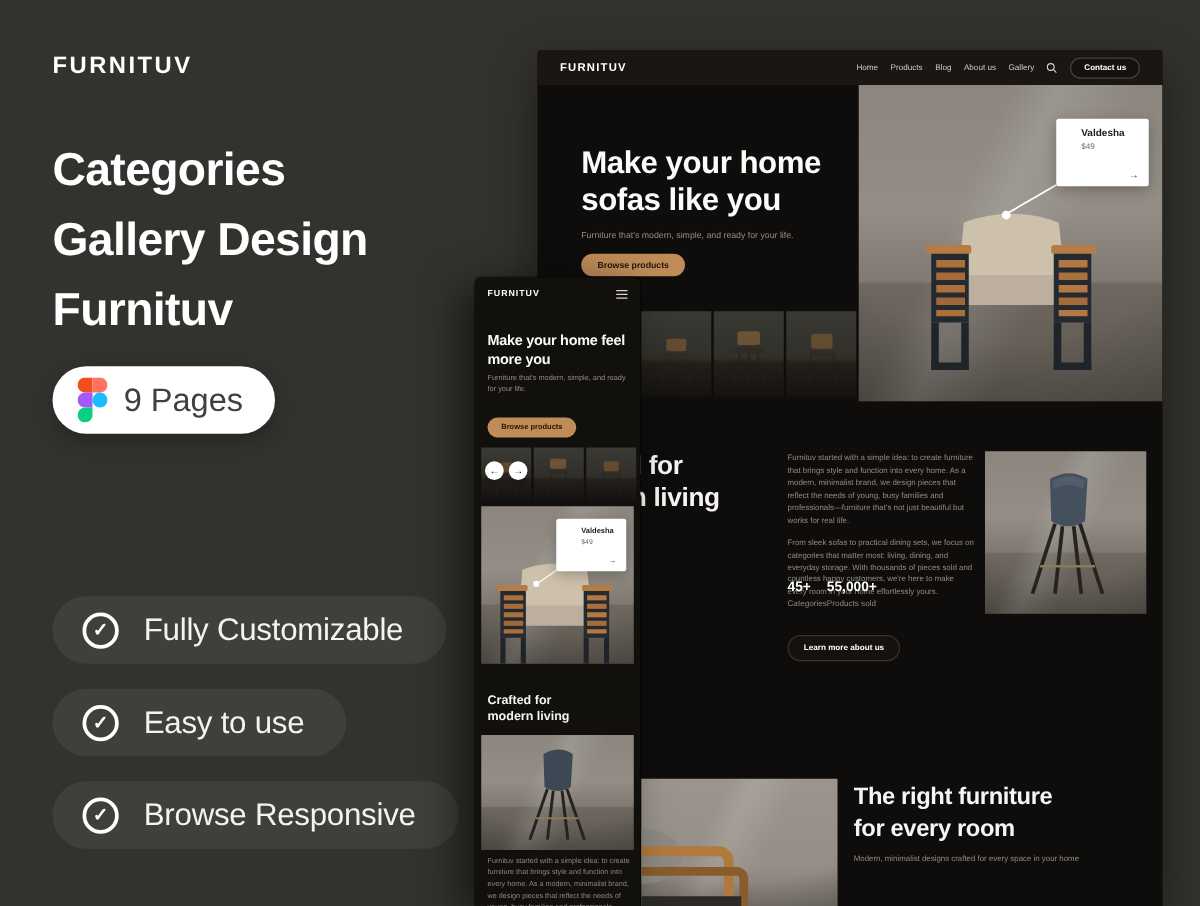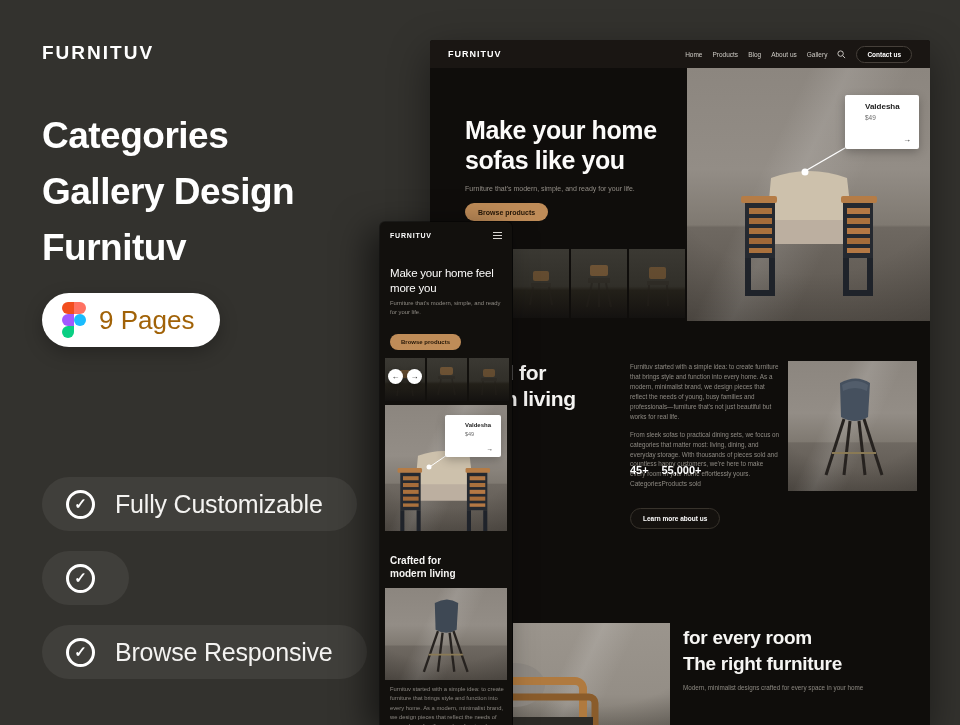--- a/index.html
+++ b/index.html
@@ -6,21 +6,21 @@
   html,body { width:960px; height:725px; overflow:hidden; }
   body { font-family:"Liberation Sans", sans-serif; background:#33322e; position:relative; }
   .canvas { position:absolute; inset:0; width:960px; height:725px; background:#33322e; overflow:hidden; }
 
   
   .left-panel { position:absolute; left:42px; top:42px; width:340px; }
   .brand { color:#fff; font-size:19px; font-weight:700; letter-spacing:2px; }
   .main-title { margin-top:44px; color:#fff; font-size:37px; line-height:56px; font-weight:700; letter-spacing:-0.5px; }
   .pages-badge { position:absolute; left:42px; top:293px; height:54px; background:#fff; border-radius:27px;
     display:flex; align-items:center; gap:13px; padding:0 26px 0 20px; box-shadow:0 6px 18px rgba(0,0,0,.25); }
-  .pages-badge .label { font-size:26px; color:#a16207; font-weight:500; }
+  .pages-badge .label { font-size:26px; color:#404040; font-weight:500; }
   .figma-logo { width:24px; height:36px; display:block; }
   .features { position:absolute; left:42px; top:477px; display:flex; flex-direction:column; gap:20px; align-items:flex-start; }
   .feature-pill { height:54px; background:#403f3b; border-radius:27px; display:flex; align-items:center; gap:20px; padding:0 34px 0 24px; }
   .feature-pill .check { width:29px; height:29px; min-width:29px; border:3px solid #fff; border-radius:50%;
     display:flex; align-items:center; justify-content:center; color:#fff; font-size:15px; font-weight:700; }
   .feature-pill .f-label { color:#f4f3f1; font-size:25px; font-weight:500; letter-spacing:-0.2px; white-space:nowrap; }
 
   
   .photo { position:absolute; overflow:hidden;
     background:linear-gradient(180deg,#8c867f 0%,#938d86 40%,#7f7971 62%,#6e6861 63%,#5b554e 100%); }
@@ -72,21 +72,21 @@
   .d-rooms-sub { color:#8d8982; font-size:6.3px; margin-top:7px; }
 
   
   .mobile { position:absolute; left:380px; top:222px; width:132px; height:503px; background:#12100d;
     border-radius:5px 5px 0 0; overflow:hidden; z-index:2;
     box-shadow:-12px 8px 34px rgba(0,0,0,.55), 0 0 0 1px rgba(0,0,0,.35); }
   .m-header { display:flex; align-items:center; justify-content:space-between; padding:10px 10px 0 10px; }
   .m-logo { color:#fff; font-size:7px; font-weight:700; letter-spacing:0.8px; }
   .hamburger { display:flex; flex-direction:column; gap:1.6px; cursor:pointer; }
   .hamburger i { display:block; width:9px; height:1.3px; background:#d8d5d0; }
-  .m-h1 { position:absolute; left:10px; top:44px; color:#fcfbfa; font-size:11.5px; line-height:14.5px; font-weight:400; letter-spacing:-0.2px; width:116px; }
+  .m-h1 { position:absolute; left:10px; top:44px; color:#fcfbfa; font-size:11.5px; line-height:14.5px; font-weight:700; letter-spacing:-0.2px; width:116px; }
   .m-sub { position:absolute; left:10px; top:77px; width:112px; color:#8f8b84; font-size:5.9px; line-height:1.5; }
   .m-cta { position:absolute; left:10px; top:108px; }
   .m-cta .btn-tan { margin-top:0; font-size:6px; padding:5px 11px; }
   .m-thumbs { position:absolute; left:5px; top:136px; display:flex; gap:2px; }
   .m-thumbs .thumb { width:40px; height:43px; }
   .m-arrows { position:absolute; left:8px; top:147px; display:flex; gap:4px; z-index:3; }
   .circle-btn { width:15px; height:15px; border-radius:50%; background:#fff; color:#1a1a1a; font-size:8px;
     display:flex; align-items:center; justify-content:center; box-shadow:0 2px 5px rgba(0,0,0,.35); }
   .m-hero-img { left:5px; top:183px; width:122px; height:126px; }
   .m-crafted-h { position:absolute; left:10px; top:333px; color:#f5f4f2; font-size:10px; line-height:12.5px; font-weight:700; }
@@ -118,20 +118,21 @@
     <span class="label">9 Pages</span>
   </div>
 
   <div class="features">
     <div class="feature-pill">
       <span class="check">✓</span>
       <span class="f-label">Fully Customizable</span>
     </div>
     <div class="feature-pill">
       <span class="check">✓</span>
+      <span class="f-label">Easy to use</span>
     </div>
     <div class="feature-pill">
       <span class="check">✓</span>
       <span class="f-label">Browse Responsive</span>
     </div>
   </div>
 
   <div class="desktop">
 
     <div class="d-nav">
@@ -265,22 +266,22 @@
       <svg width="157" height="102" viewBox="0 0 157 102" style="position:absolute;left:0;top:0;">
         <ellipse cx="2" cy="62" rx="30" ry="22" fill="#8e8983"></ellipse>
         <rect x="-30" y="58" width="100" height="70" rx="8" fill="none" stroke="#b07a3f" stroke-width="8"></rect>
         <rect x="-42" y="74" width="124" height="70" rx="6" fill="none" stroke="#8a5c2b" stroke-width="7"></rect>
         <rect x="-30" y="94" width="110" height="8" fill="#2c2a26"></rect>
       </svg>
     </div>
 
     <div class="d-rooms">
       <div class="d-rooms-h">
+        <div>The right furniture</div>
         <div>for every room</div>
-        <div>The right furniture</div>
       </div>
       <div class="d-rooms-sub">Modern, minimalist designs crafted for every space in your home</div>
     </div>
   </div>
 
   <div class="mobile">
     <div class="m-header">
       <span class="m-logo">FURNITUV</span>
       <span class="hamburger">
           <i></i>

